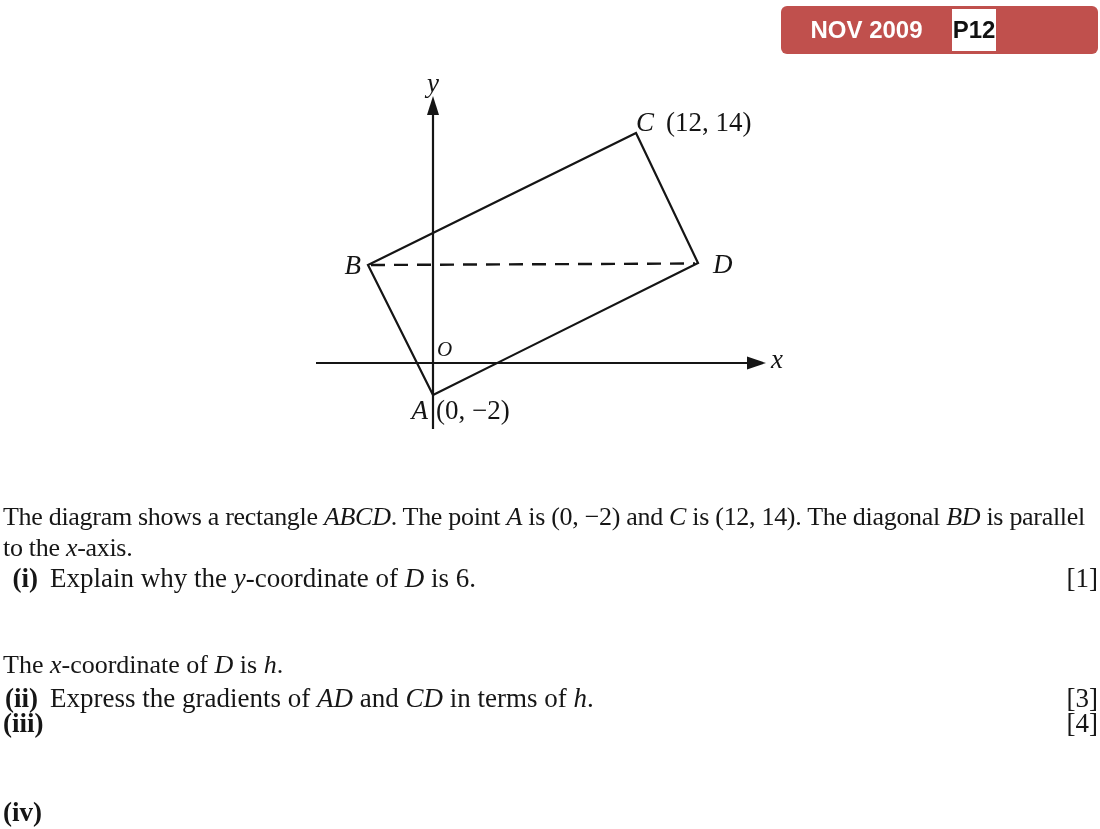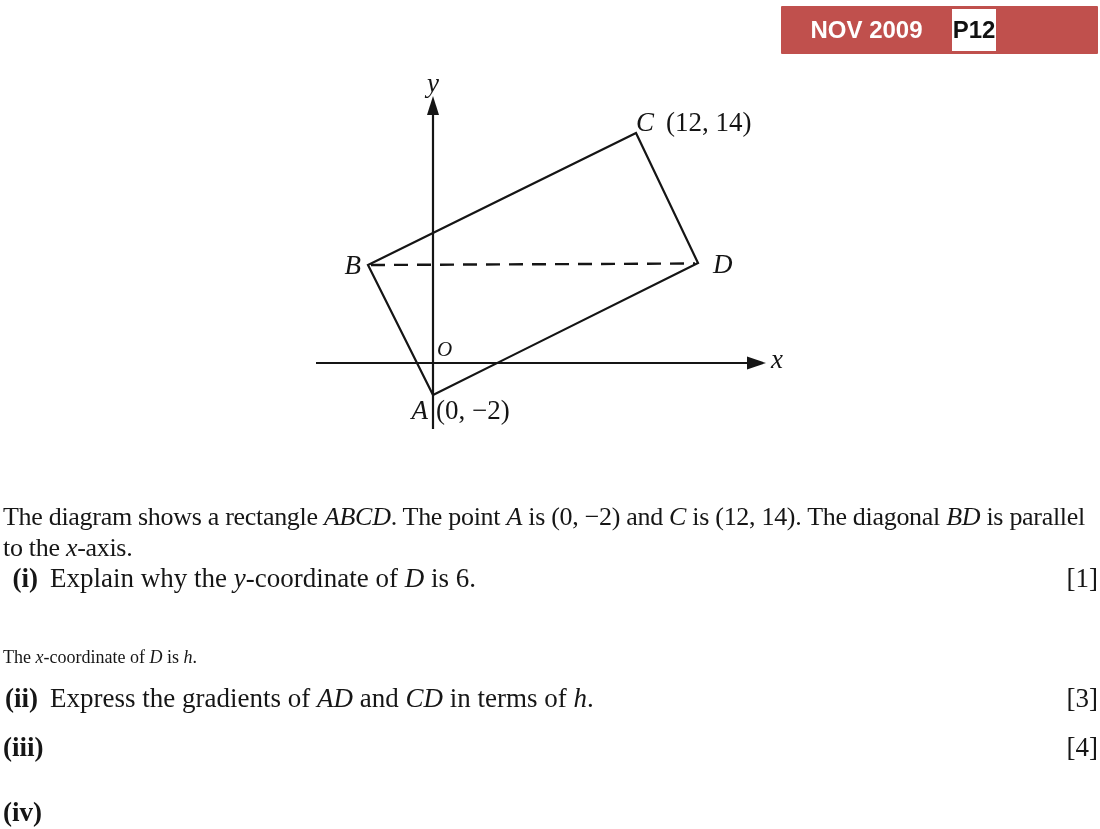--- a/index.html
+++ b/index.html
@@ -4,21 +4,21 @@
 <style>
   html,body { margin:0; padding:0; background:#ffffff; }
   .page {
     position:relative; width:1100px; height:829px; background:#ffffff;
     font-family:"Liberation Serif", serif; color:#161616; overflow:hidden;
   }
 
   
   .badge {
     position:absolute; left:781px; top:6px; width:317px; height:48px;
-    background:#c0504d; border-radius:1px; display:flex; align-items:stretch;
+    background:#c0504d; border-radius:6px; display:flex; align-items:stretch;
     font-family:"Liberation Sans", sans-serif; font-weight:bold; font-size:24px;
   }
   .badge-seg { display:flex; align-items:center; justify-content:center; }
   .seg-session { width:171px; color:#ffffff; }
   .seg-paper   { width:44px; background:#ffffff; color:#111111; margin:3px 0; }
   .seg-question{ flex:1; color:#ffffff; }
 
   
   .diagram { position:absolute; left:300px; top:65px; width:500px; height:380px; }
   .diagram svg text {
@@ -33,21 +33,21 @@
     position:absolute; left:3px; right:4px;
     font-size:26px; line-height:31px; letter-spacing:-0.3px;
   }
   .qline {
     position:absolute; left:3px; right:2px; height:32px;
     display:flex; align-items:baseline; font-size:27px; line-height:30px;
   }
   .qnum { display:inline-block; width:35px; text-align:right; font-weight:bold; flex:0 0 35px; }
   .qtext { margin-left:12px; }
   .qmarks { margin-left:auto; }
-  .note { font-size:18px; line-height:30px; letter-spacing:0; }
+  .note { font-size:26px; line-height:30px; letter-spacing:0; }
 </style>
 </head>
 <body>
 
 <div class="page">
 
   <div class="badge" style="background: rgb(192, 80, 77);">
     <span class="badge-seg seg-session">NOV 2009</span>
     <span class="badge-seg seg-paper">P12</span>
   </div>
@@ -85,21 +85,21 @@
   </div>
 
   <p class="para note" style="top:624px;"><span>The </span><i>x</i><span>-coordinate of </span><i>D</i><span> is </span><i>h</i><span>.</span></p>
 
   <div class="qline" style="top:683px;">
     <span class="qnum">(ii)</span>
     <span class="qtext"><span>Express the gradients of </span><i>AD</i><span> and </span><i>CD</i><span> in terms of </span><i>h</i><span>.</span></span>
     <span class="qmarks">[3]</span>
   </div>
 
-  <div class="qline" style="top:732px;gap:17px;">
+  <div class="qline" style="top:708px;gap:17px;">
     <span class="qnum">(iii)</span>
     <span class="qmarks">[4]</span>
   </div>
 
   <div class="qline" style="top:797px;flex-direction:column;">
     <span class="qnum">(iv)</span>
     <span class="qmarks">[3]</span>
   </div>
 
 </div>

